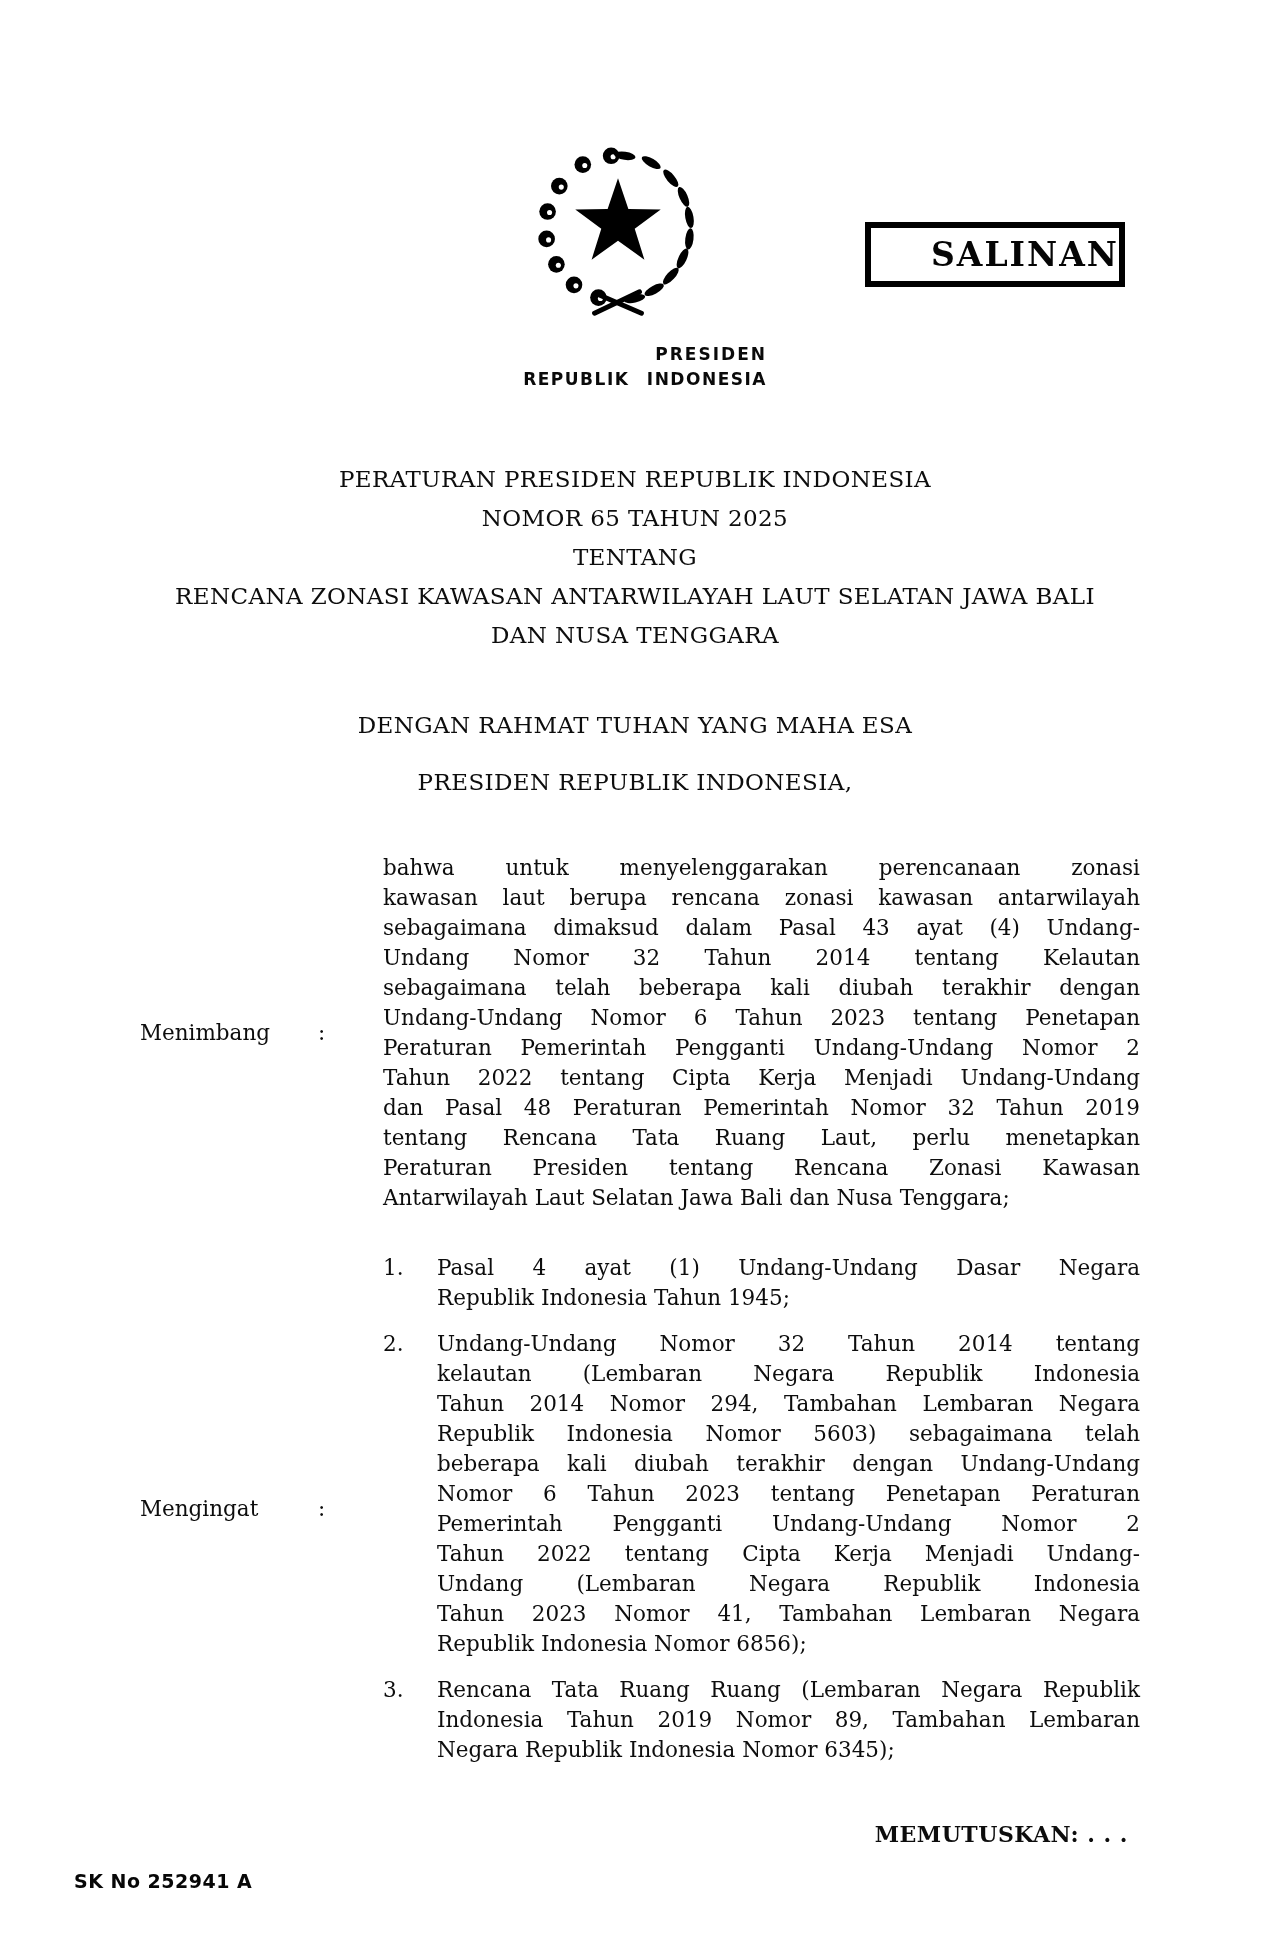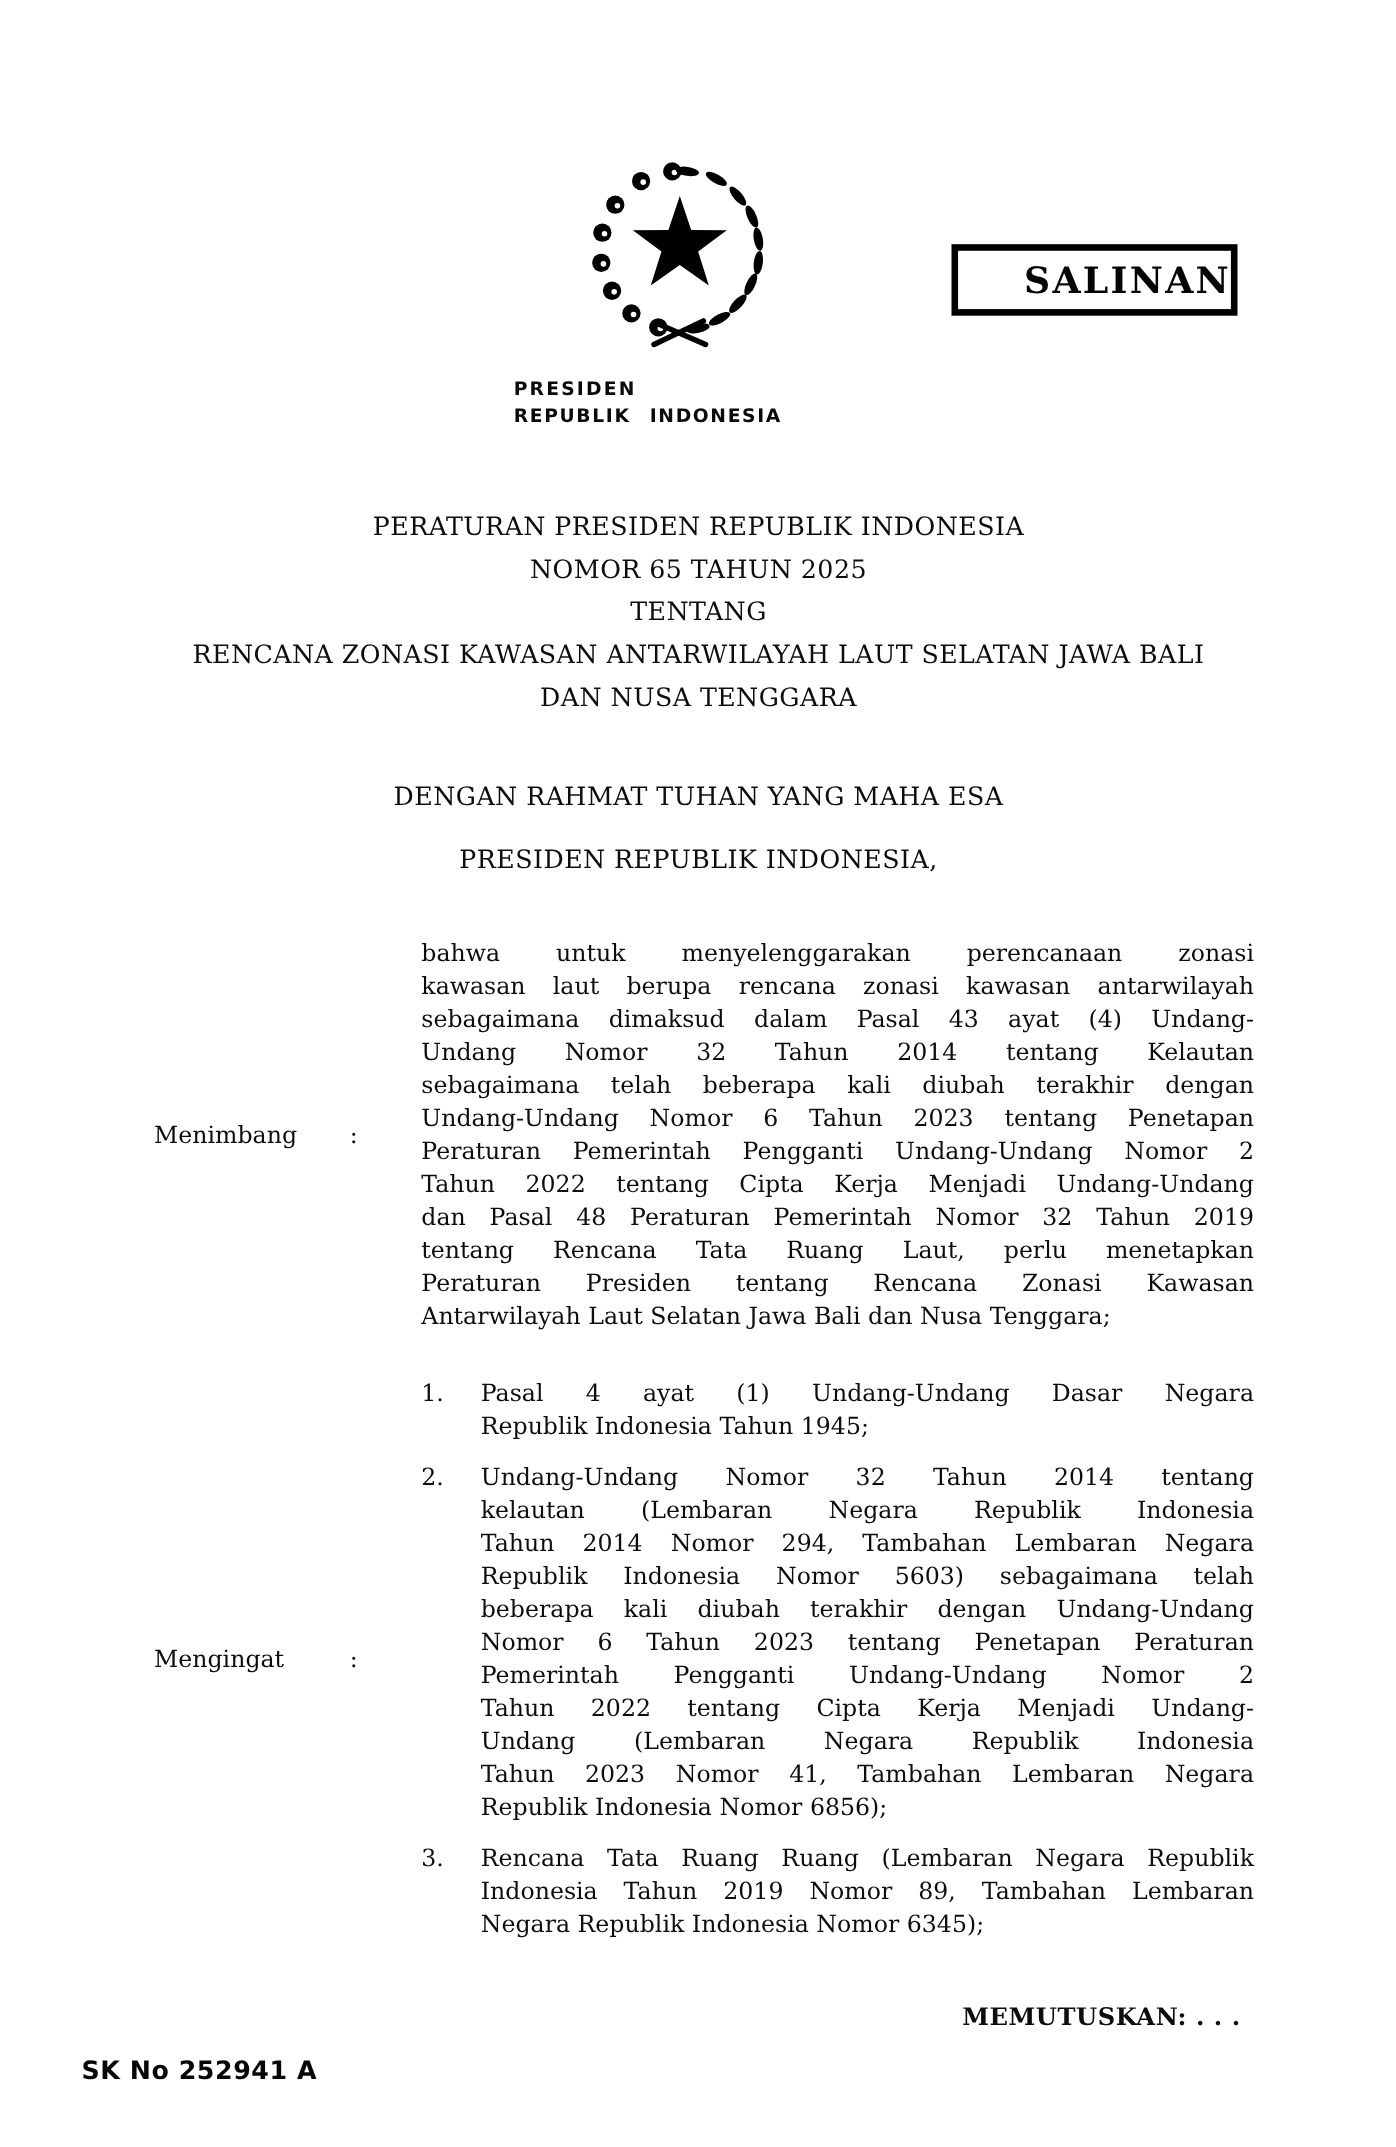--- a/index.html
+++ b/index.html
@@ -10,21 +10,21 @@
     margin:0 auto;
     font-family:"DejaVu Serif",serif;
     color:#0d0d0d;
     overflow:hidden;
   }
   
   .emblem{position:absolute;left:530px;top:146px;width:176px;height:178px;}
   
   .agency{
     position:absolute;left:467px;top:341px;width:300px;
-    text-align:left;
+    text-align:right;
     font-family:"DejaVu Sans",sans-serif;
     font-weight:bold;color:#0a0a0a;
   }
   .agency-line1{font-size:17px;line-height:26px;letter-spacing:2px;}
   .agency-line2{font-size:17px;line-height:24px;letter-spacing:1.5px;word-spacing:10px;}
   
   .salinan-box{
     position:absolute;left:865px;top:222px;width:260px;height:65px;
     border:6px solid #000;box-sizing:border-box;
     display:flex;align-items:center;justify-content:flex-end;
@@ -65,21 +65,21 @@
   
   .decision{
     position:absolute;left:383px;top:1793px;width:757px;
     text-align:right;padding-right:12px;box-sizing:border-box;
     font-size:22px;font-weight:bold;letter-spacing:0.5px;margin-top:28px;
   }
   
   .footer-code{
     position:absolute;left:74px;top:1870px;
     font-family:"DejaVu Sans",sans-serif;font-weight:bold;
-    font-size:23px;letter-spacing:0.5px;color:#070707;
+    font-size:19px;letter-spacing:0.5px;color:#070707;
   }
 </style>
 </head>
 <body>
 
 <div class="page">
 
   <svg class="emblem" viewBox="0 0 180 180" aria-hidden="true">
     <g fill="#000">
 

